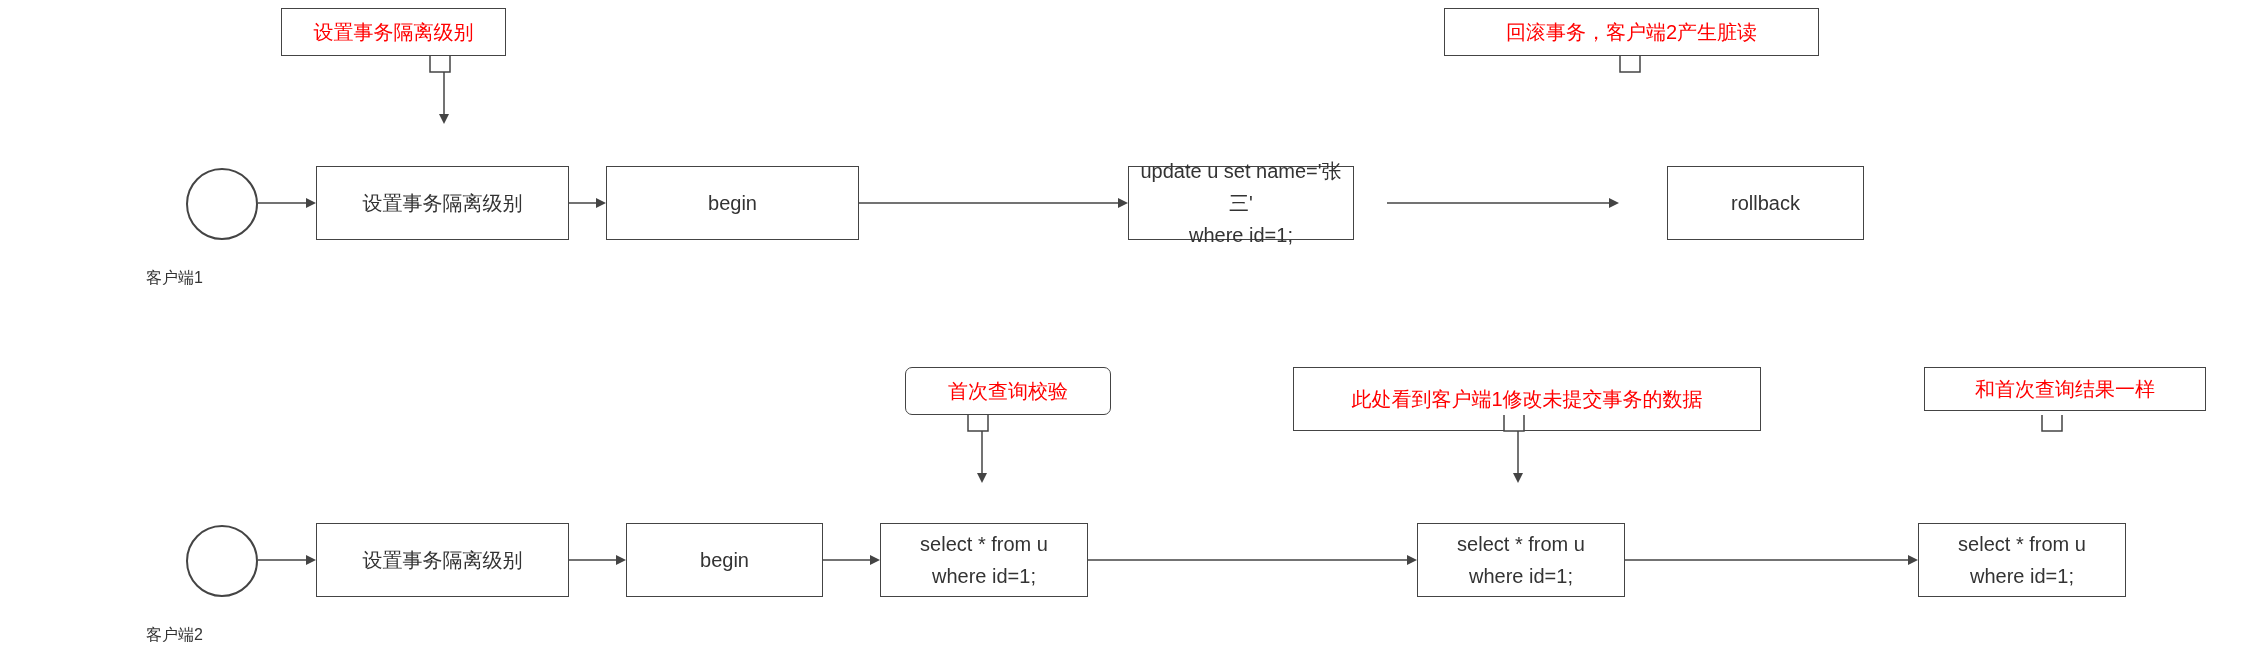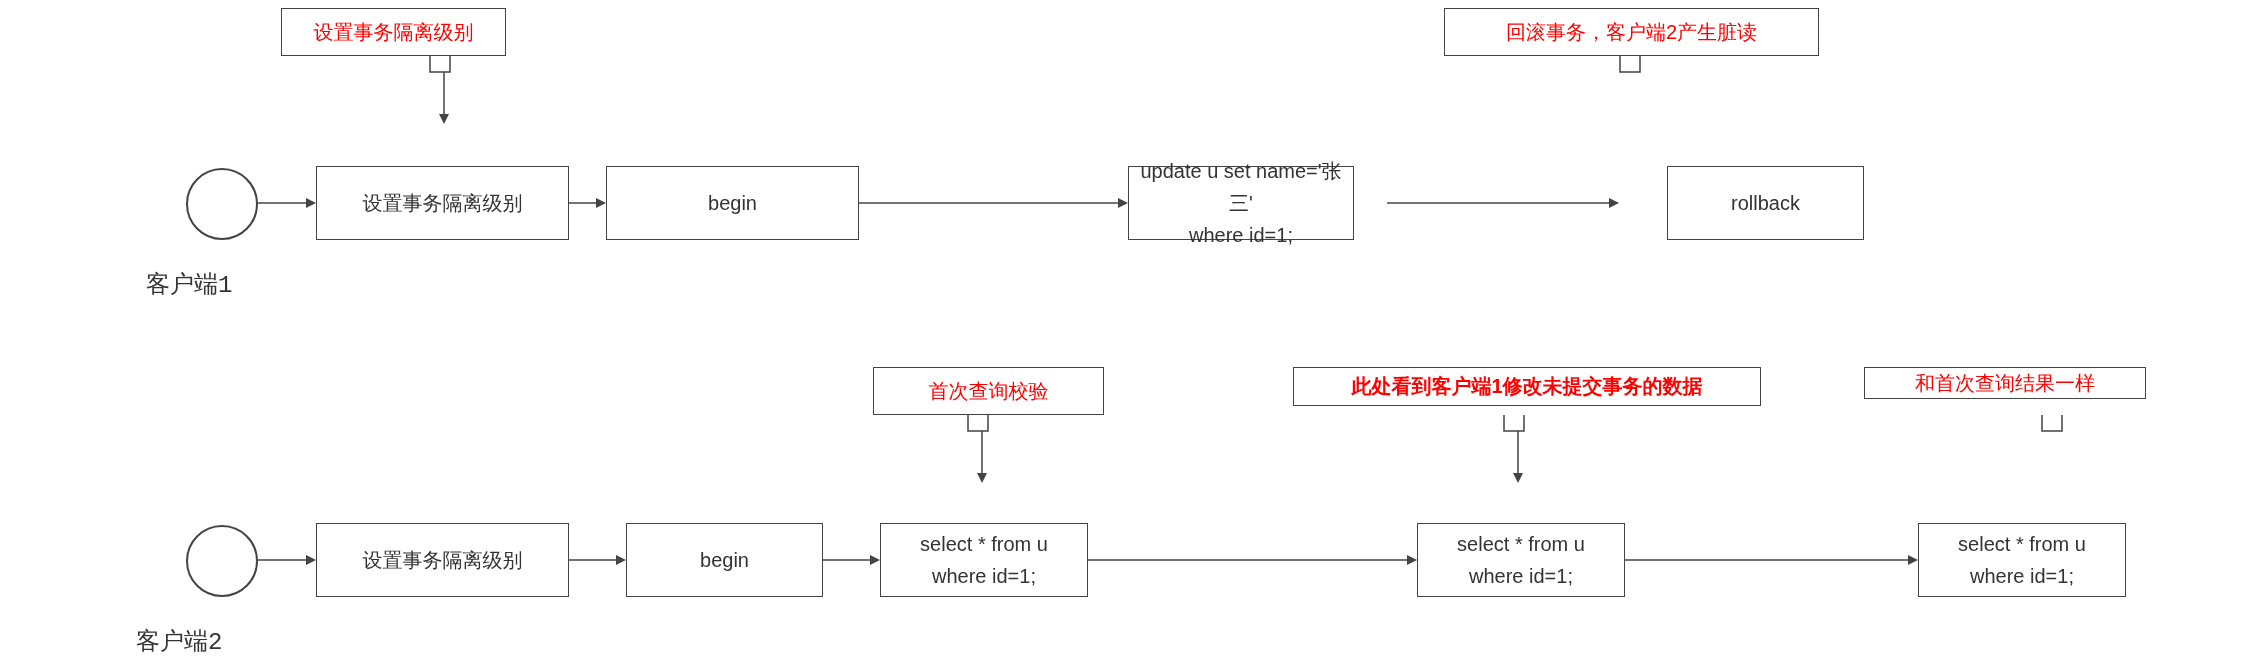--- a/index.html
+++ b/index.html
@@ -36,23 +36,22 @@
       padding: 0 10px;
     }
     .circle {
       position: absolute;
       border: 2px solid #444;
       border-radius: 50%;
       background: #fff;
     }
     .label {
       position: absolute;
-      font-size: 24px;
+      font-size: 16px;
       color: #333;
-      font-family: Liberation Mono, monospace;
     }
     .arrow-svg {
       position: absolute;
       overflow: visible;
       pointer-events: none;
     }
     .arrow-line { stroke: #444; stroke-width: 1.5; fill: none; }
     .arrow-head { fill: #444; }
   </style>
 </head>
@@ -107,51 +106,51 @@
 </svg>
 <svg class="arrow-svg" style="left:859px; top:197px; width:269px; height:12px;">
   <line class="arrow-line" x1="0" y1="6" x2="261" y2="6"></line>
   <polygon class="arrow-head" points="269,6 259,1 259,11"></polygon>
 </svg>
 <svg class="arrow-svg" style="left:1387px; top:197px; width:232px; height:12px;">
   <line class="arrow-line" x1="0" y1="6" x2="224" y2="6"></line>
   <polygon class="arrow-head" points="232,6 222,1 222,11"></polygon>
 </svg>
 
-<div class="callout" style="left:873px; top:367px; width:231px; height:48px;">
+<div class="callout" style="left:905px; top:367px; width:206px; height:48px;border-radius:7px;">
   <span>首次查询校验</span>
 </div>
 <svg class="arrow-svg" style="left:968px; top:415px; width:40px; height:18px;">
   <polyline class="arrow-line" points="0,0 0,16 20,16 20,0" style="fill:#fff;"></polyline>
 </svg>
 <svg class="arrow-svg" style="left:976px; top:431px; width:12px; height:52px;">
   <line class="arrow-line" x1="6" y1="0" x2="6" y2="44"></line>
   <polygon class="arrow-head" points="6,52 1,42 11,42"></polygon>
 </svg>
 
-<div class="callout" style="left:1293px; top:367px; width:468px; height:39px;font-weight:bold;">
+<div class="callout" style="left:1293px; top:367px; width:468px; height:64px;">
   <span>此处看到客户端1修改未提交事务的数据</span>
 </div>
 <svg class="arrow-svg" style="left:1504px; top:415px; width:40px; height:18px;">
   <polyline class="arrow-line" points="0,0 0,16 20,16 20,0" style="fill:#fff;"></polyline>
 </svg>
 <svg class="arrow-svg" style="left:1512px; top:431px; width:12px; height:52px;">
   <line class="arrow-line" x1="6" y1="0" x2="6" y2="44"></line>
   <polygon class="arrow-head" points="6,52 1,42 11,42"></polygon>
 </svg>
 
-<div class="callout" style="left:1864px; top:367px; width:282px; height:32px;">
+<div class="callout" style="left:1924px; top:367px; width:282px; height:44px;">
   <span>和首次查询结果一样</span>
 </div>
 <svg class="arrow-svg" style="left:2042px; top:415px; width:40px; height:18px;">
   <polyline class="arrow-line" points="0,0 0,16 20,16 20,0" style="fill:#fff;"></polyline>
 </svg>
 
 <div class="circle" style="left:186px; top:525px; width:72px; height:72px;"></div>
-<div class="label" style="left:136px; top:625px;">客户端2</div>
+<div class="label" style="left:146px; top:625px;">客户端2</div>
 
 <div class="node-box" style="left:316px; top:523px; width:253px; height:74px;">
   <span>设置事务隔离级别</span>
 </div>
 
 <div class="node-box" style="left:626px; top:523px; width:197px; height:74px;">
   <span>begin</span>
 </div>
 
 <div class="node-box" style="left:880px; top:523px; width:208px; height:74px;">

